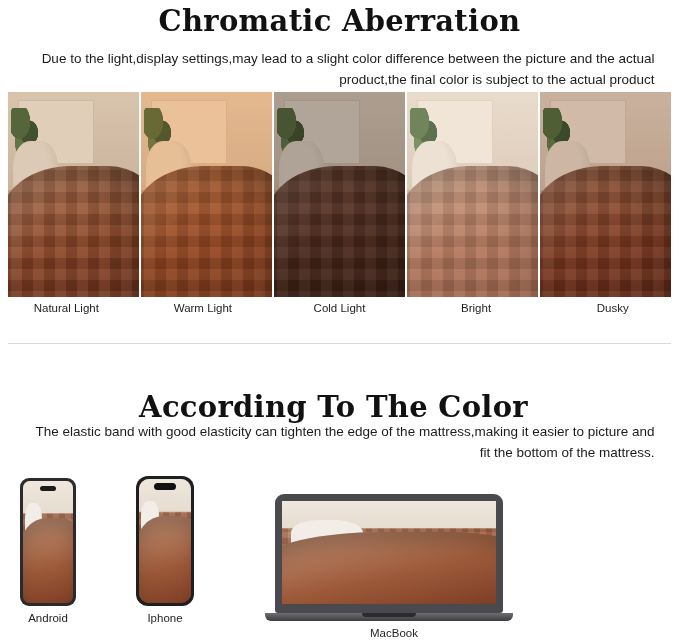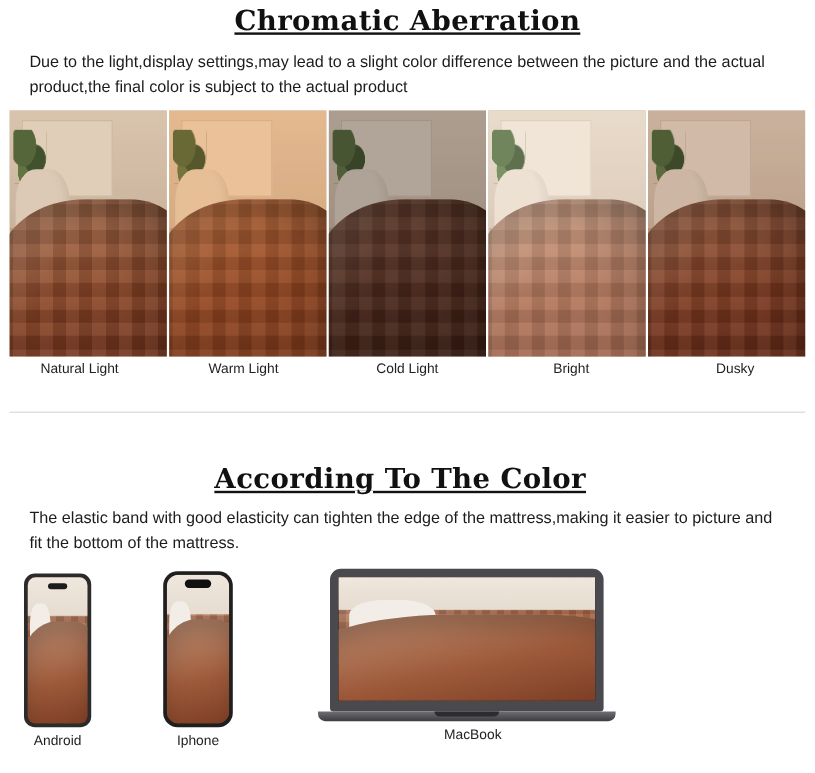--- a/index.html
+++ b/index.html
@@ -12,33 +12,32 @@
     height: 644px;
     font-family: "Liberation Sans", sans-serif;
     color: #1a1a1a;
     overflow: hidden;
     position: relative;
   }
 
   .section-title {
     font-family: "DejaVu Serif", serif;
     font-weight: bold;
-    font-size: 23px;
+    font-size: 29px;
     text-align: center;
     letter-spacing: 0.3px;
     color: #111111;
-    text-decoration: underline;
   }
 
   #title-1 { margin: 4px 0 0 0; }
 
   .subtitle {
     font-size: 13.5px;
     line-height: 21px;
-    text-align: left;
+    text-align: right;
     color: #1c1c1c;
     margin: 10px auto 0 auto;
     width: 630px;
   }
 
   
   .photo-strip {
     position: absolute;
     left: 8px;
     top: 92px;
@@ -247,21 +246,21 @@
     position: absolute;
     left: 50%; top: 4px;
     transform: translateX(-50%);
     width: 22px; height: 7px;
     border-radius: 4px;
     background: #111;
     z-index: 3;
   }
 
   
-  #device-macbook { left: 237px; top: 4px; padding-left: 38px; }
+  #device-macbook { left: 237px; top: 24px; padding-left: 38px; }
   .mb-lid {
     width: 228px; height: 119px;
     background: #4a4a4e;
     border-radius: 9px 9px 3px 3px;
     padding: 7px 7px 9px 7px;
     box-sizing: border-box;
   }
   .mb-screen {
     width: 100%; height: 100%;
     overflow: hidden;

